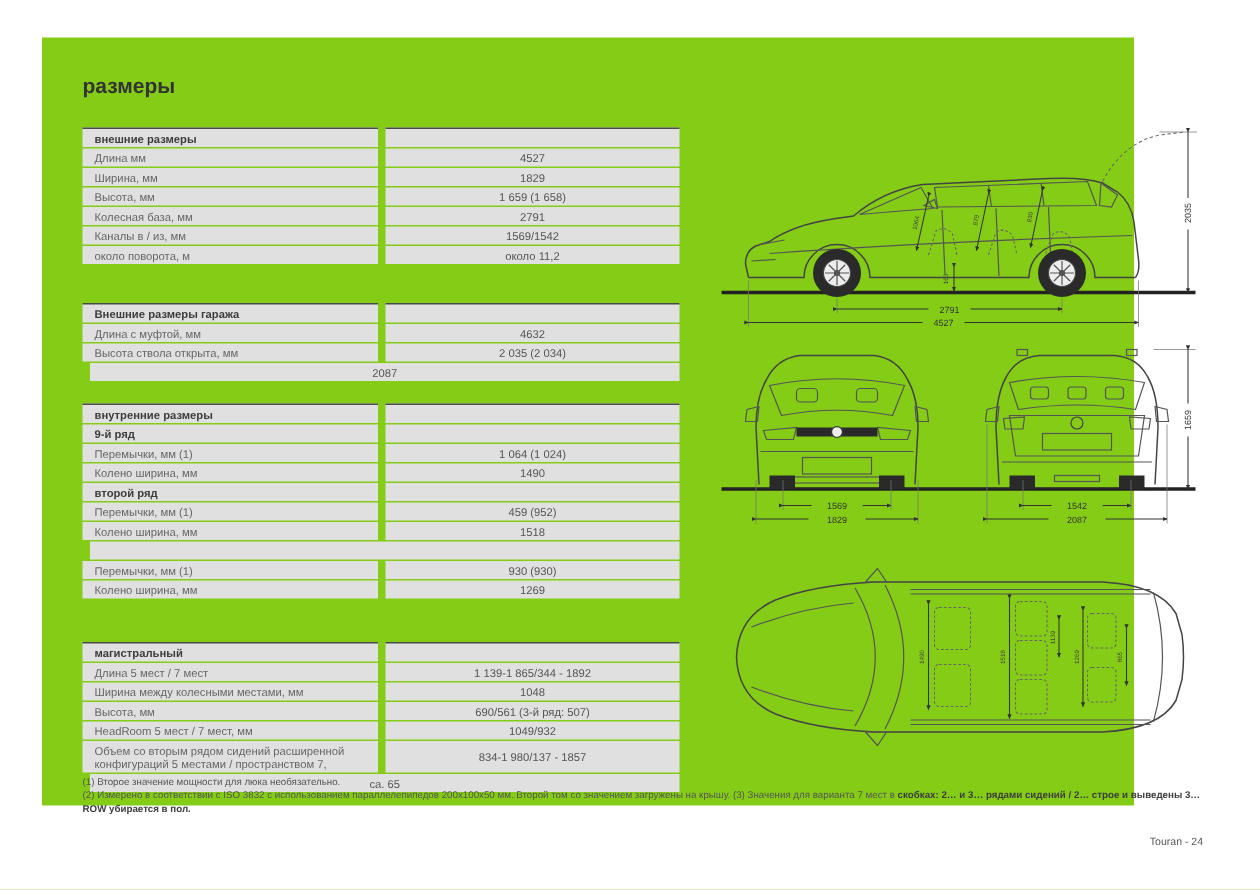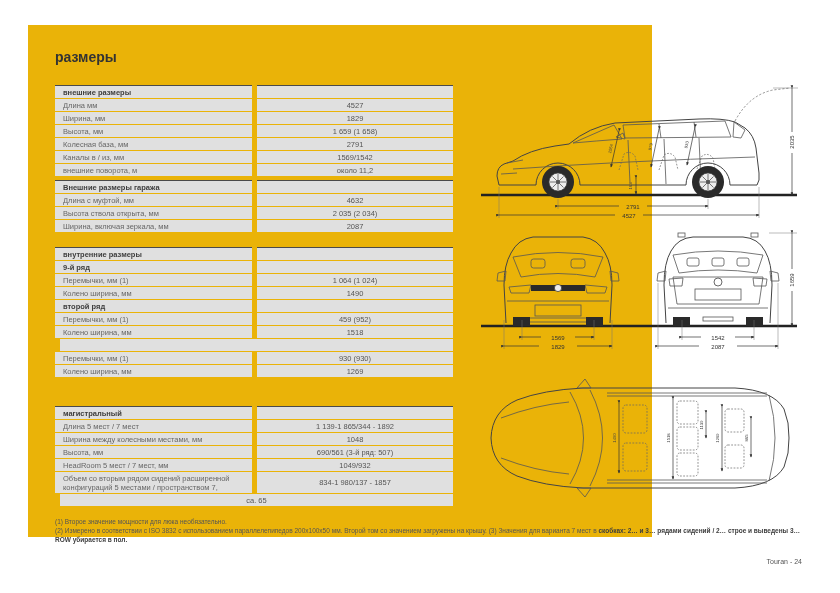--- a/index.html
+++ b/index.html
@@ -1,21 +1,21 @@
 <!DOCTYPE html>
 <html><head>
 <meta charset="utf-8">
 <style>
   html,body{margin:0;padding:0;background:#ffffff;width:840px;height:593px;overflow:hidden;
     font-family:"Liberation Sans", sans-serif;}
-  .page-card{position:absolute;left:28px;top:25px;width:624px;height:512px;background:#eab308;}
+  .page-card{position:absolute;left:28px;top:25px;width:728px;height:512px;background:#84cc16;}
   .page-title{position:absolute;left:27px;top:24px;font-size:14px;font-weight:bold;color:#333;}
   .tables{position:absolute;left:27px;top:60px;width:398px;}
   .dim-table{width:398px;}
-  .dim-table.mb1{margin-bottom:4px;}
+  .dim-table.mb1{margin-bottom:26px;}
   .dim-table.mb2{margin-bottom:15px;}
   .dim-table.mb3{margin-bottom:29px;}
   .t-row{display:flex;align-items:stretch;margin-bottom:1px;}
   .t-label{flex:0 0 197px;background:#e0e0e0;color:#666;font-size:7.5px;
     padding:2px 0 1px 8px;display:flex;align-items:center;line-height:9px;box-sizing:border-box;min-height:12px;}
   .t-gap{flex:0 0 5px;}
   .t-value{flex:1;background:#e0e0e0;color:#555;font-size:7.5px;display:flex;align-items:center;
     justify-content:center;text-align:center;min-height:12px;padding:1px 2px;box-sizing:border-box;line-height:9px;}
   .t-header .t-label,.t-header .t-value{border-top:1.5px solid #4a4a4a;color:#3d3d3d;font-weight:bold;}
   .t-sub .t-label{color:#3d3d3d;font-weight:bold;}
@@ -71,21 +71,21 @@
           <div class="t-label">Колесная база, мм</div>
           <div class="t-gap"></div>
           <div class="t-value">2791</div>
         </div>
         <div class="t-row">
           <div class="t-label">Каналы в / из, мм</div>
           <div class="t-gap"></div>
           <div class="t-value">1569/1542</div>
         </div>
         <div class="t-row">
-          <div class="t-label">внешние поворота, м</div>
+          <div class="t-label">около поворота, м</div>
           <div class="t-gap"></div>
           <div class="t-value">около 11,2</div>
         </div>
       </div>
       <div class="dim-table mb2">
         <div class="t-row t-header">
           <div class="t-label">Внешние размеры гаража</div>
           <div class="t-gap"></div>
           <div class="t-value"></div>
         </div>
@@ -93,21 +93,20 @@
           <div class="t-label">Длина с муфтой, мм</div>
           <div class="t-gap"></div>
           <div class="t-value">4632</div>
         </div>
         <div class="t-row">
           <div class="t-label">Высота ствола открыта, мм</div>
           <div class="t-gap"></div>
           <div class="t-value">2 035 (2 034)</div>
         </div>
         <div class="t-row">
-          <div class="t-label">Ширина, включая зеркала, мм</div>
           <div class="t-gap"></div>
           <div class="t-value">2087</div>
         </div>
       </div>
       <div class="dim-table mb3">
         <div class="t-row t-header">
           <div class="t-label">внутренние размеры</div>
           <div class="t-gap"></div>
           <div class="t-value"></div>
         </div>

